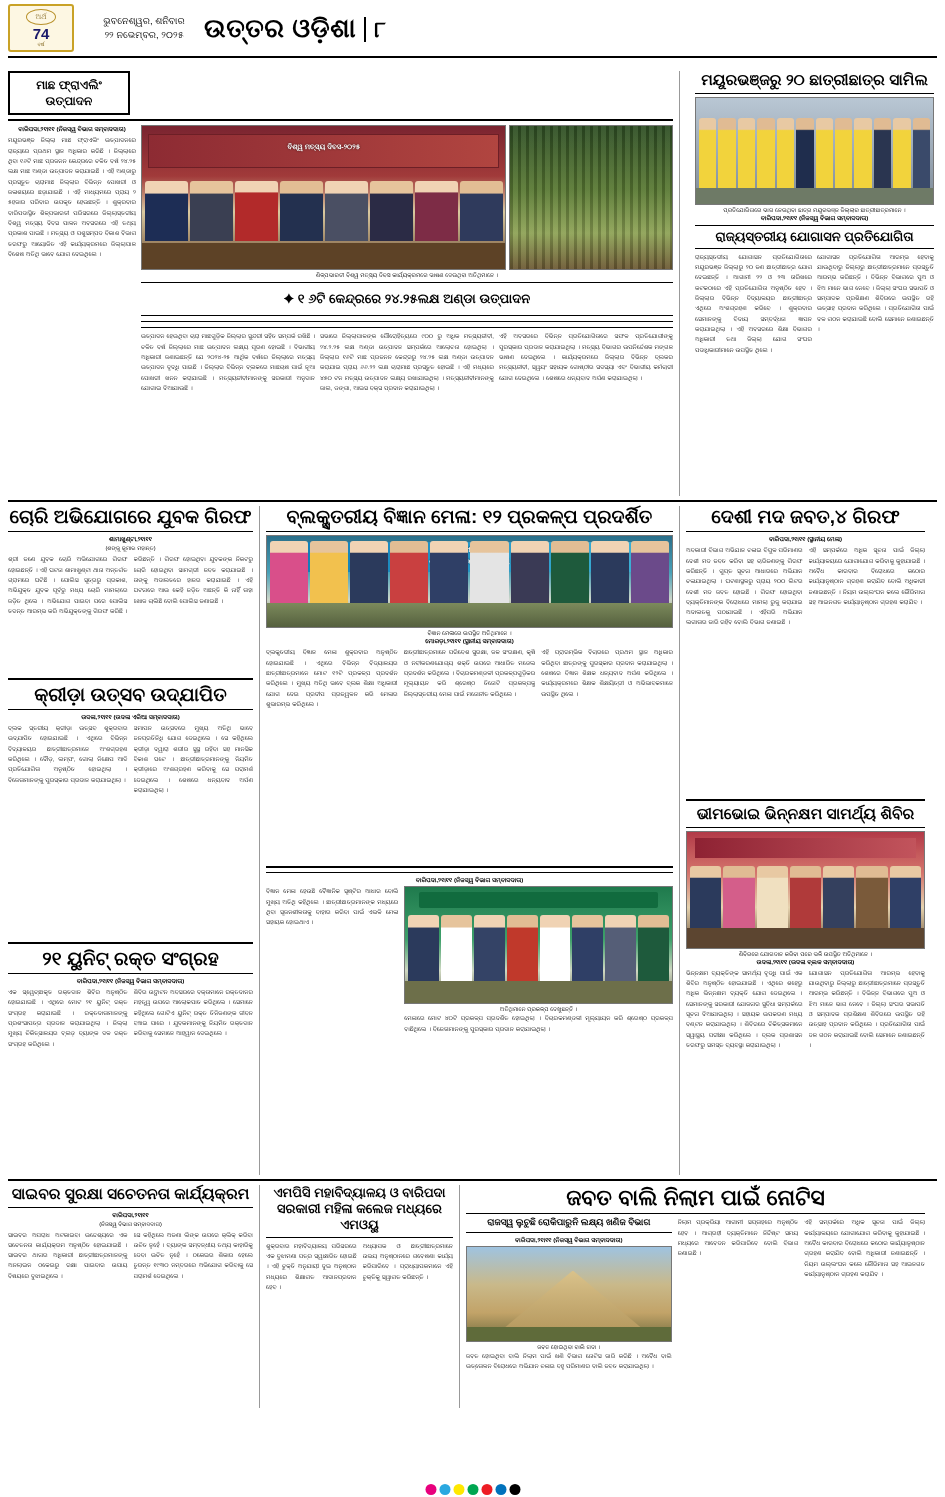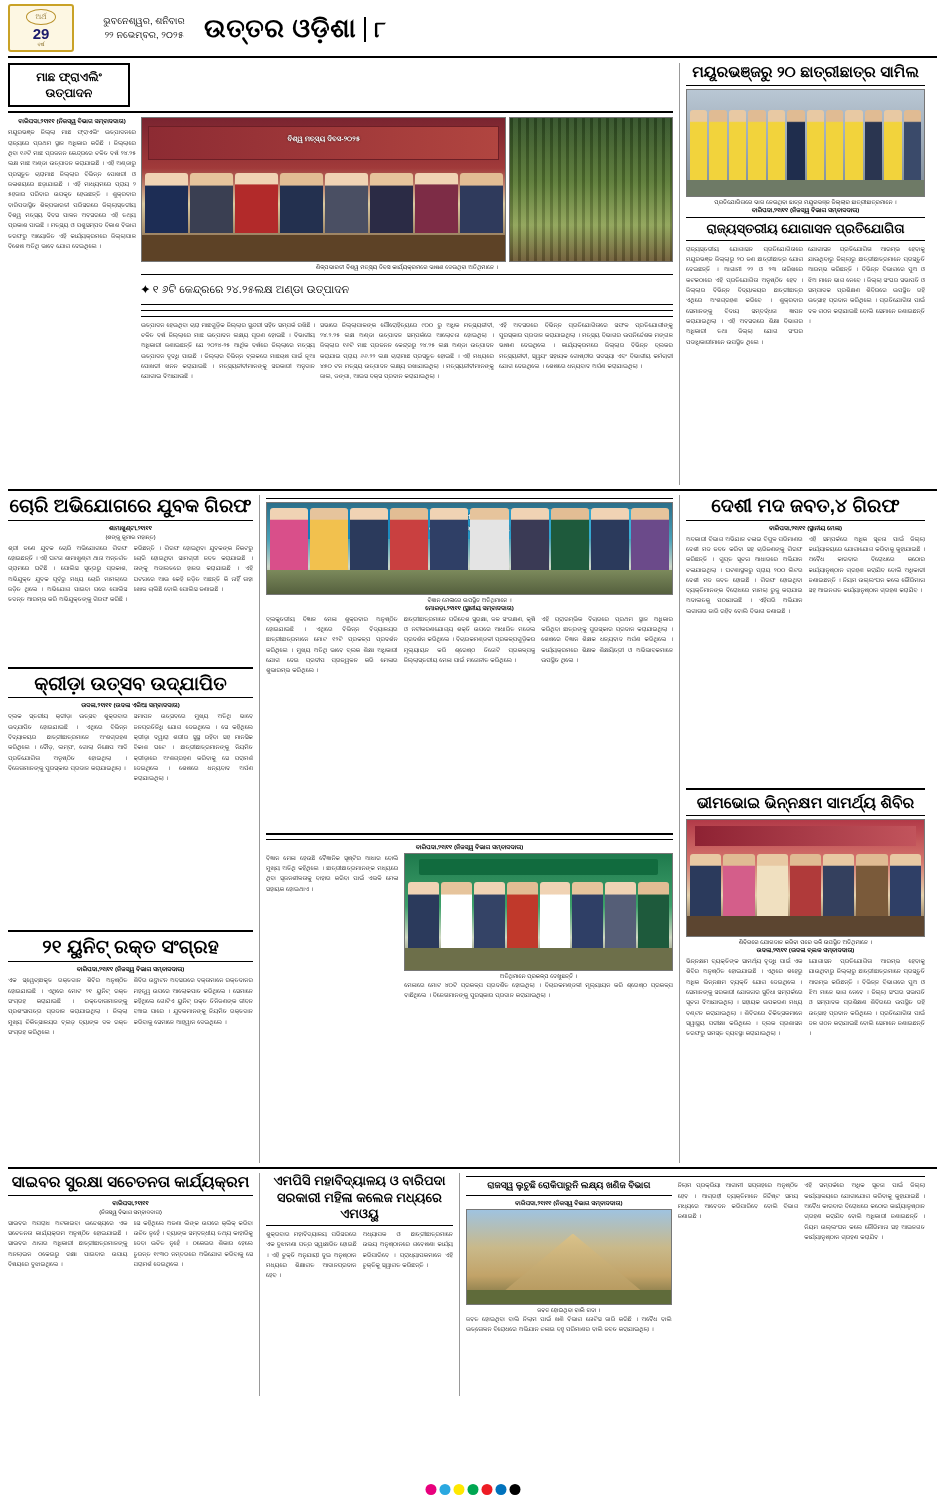--- a/index.html
+++ b/index.html
@@ -63,50 +63,50 @@
   
   .mainhead { font-size: 31px; font-weight: bold; text-align:right; letter-spacing:0; line-height:1.05; }
   .kicker {
     border: 2px solid #000; padding: 4px 6px; font-size: 12px; font-weight: bold;
     text-align:center; line-height:1.35; width:122px;
   }
   .sechead { font-size: 19px; font-weight:bold; text-align:center; line-height:1.15; }
   .sechead-sm { font-size: 15.5px; font-weight:bold; text-align:center; line-height:1.2; }
   .boxhead { font-size: 13px; font-weight:bold; text-align:center; line-height:1.25; }
 
-  .bullets { font-size: 11px; font-weight:normal; line-height:1.85; }
+  .bullets { font-size: 13px; font-weight:bold; line-height:1.85;text-align:center; }
   .bullets div { padding: 1px 0; }
 
   
   .cols { display:flex; }
 
   .footer-colors { position:absolute; bottom:2px; left:50%; transform:translateX(-50%); display:flex; gap:3px;}
   .footer-colors span { width:11px; height:11px; border-radius:50%; display:block; }
 </style>
 </head>
 <body>
 
 <div class="page">
 
   <div class="masthead">
     <div class="logo">
       <div class="ring">ଅର୍ଥ</div>
-      <div class="big">29</div>
+      <div class="big">74</div>
       <div class="small">ବର୍ଷ</div>
     </div>
     <div class="dateblock">
       <div>ଭୁବନେଶ୍ୱର, ଶନିବାର</div>
       <div>୨୨ ନଭେମ୍ବର, ୨୦୨୫</div>
     </div>
     <div class="edition-right">
       <span>ଉତ୍ତର ଓଡ଼ିଶା</span><span class="pg">୮</span>
     </div>
   </div>
 
-  <div class="cols" style="margin-top:5px;">
+  <div class="cols" style="margin-top:13px;gap:9px;">
 
     <div style="width:672px; padding-right:6px; border-right:1px solid #999;">
       <div style="display:flex; align-items:flex-start; gap:8px;">
         <div class="kicker">ମାଛ ଫ୍ରାଏଲିଂ ଉତ୍ପାଦନ</div>
       </div>
       <div class="thickrule"></div>
 
       <div style="display:flex; gap:5px;">
 
         <div style="width:128px;">
@@ -213,20 +213,21 @@
       <div class="rule"></div>
       <div class="dateline">ବାରିପଦା,୨୧ା୧୧ (ନିଜସ୍ୱ ବିଭାଗ ସମ୍ବାଦଦାତା)</div>
       <div style="display:flex; gap:6px;">
         <div class="body-text" style="width:50%; height:188px;">ଏକ ସ୍ୱେଚ୍ଛାକୃତ ରକ୍ତଦାନ ଶିବିର ଅନୁଷ୍ଠିତ ହୋଇଯାଇଛି । ଏଥିରେ ମୋଟ ୨୧ ୟୁନିଟ୍ ରକ୍ତ ସଂଗ୍ରହ କରାଯାଇଛି । ରକ୍ତଦାତାମାନଙ୍କୁ ପ୍ରଶଂସାପତ୍ର ପ୍ରଦାନ କରାଯାଇଥିଲା । ଜିଲ୍ଲା ମୁଖ୍ୟ ଚିକିତ୍ସାଳୟର ବ୍ଲଡ଼ ବ୍ୟାଙ୍କ ଦଳ ରକ୍ତ ସଂଗ୍ରହ କରିଥିଲେ ।</div>
         <div class="body-text" style="width:50%; height:188px;">ଶିବିର ଉଦ୍ଘାଟନ ଅବସରରେ ବକ୍ତାମାନେ ରକ୍ତଦାନର ମହତ୍ତ୍ୱ ଉପରେ ଆଲୋକପାତ କରିଥିଲେ । ସେମାନେ କହିଥିଲେ ଗୋଟିଏ ୟୁନିଟ୍ ରକ୍ତ ତିନିଜଣଙ୍କ ଜୀବନ ବଞ୍ଚାଇ ପାରେ । ଯୁବକମାନଙ୍କୁ ନିୟମିତ ରକ୍ତଦାନ କରିବାକୁ ସେମାନେ ଆହ୍ୱାନ ଦେଇଥିଲେ ।</div>
       </div>
     </div>
 
     <div style="width:420px; padding:0 6px; border-right:1px solid #999;">
 
+      <div class="sechead">ବ୍ଲକ୍ସ୍ତରୀୟ ବିଜ୍ଞାନ ମେଳା: ୧୨ ପ୍ରକଳ୍ପ ପ୍ରଦର୍ଶିତ</div>
       <div class="rule"></div>
       <div class="photo ph-hall" style="height:93px;">
         <div style="position:absolute;top:6px;left:10px;right:10px;height:30px;background:linear-gradient(90deg,#0f7bb5,#3fb3d6);border-radius:2px;"></div>
         <div class="banner-txt" style="top:9px;font-size:8px;">୨୦୨୫-୨୬</div>
         <div class="banner-txt" style="top:22px;font-size:6.5px;">ଜାତୀୟ ବାଳ ବୈଜ୍ଞାନିକ ସମ୍ମିଳନୀ</div>
         <div class="crowd" style="bottom:24px;height:62px;">
           <span style="background:linear-gradient(#f0d3b4 18%,#d94f8a 20%)"></span>
           <span style="background:linear-gradient(#e6c49c 18%,#f2c14e 20%)"></span>
           <span style="background:linear-gradient(#f0d3b4 18%,#2b3a5c 20%)"></span>
           <span style="background:linear-gradient(#e2bd94 18%,#c94040 20%)"></span>
@@ -328,20 +329,21 @@
     <div style="width:200px; padding:0 6px; border-right:1px solid #999;">
       <div class="boxhead">ଏମପିସି ମହାବିଦ୍ୟାଳୟ ଓ ବାରିପଦା ସରକାରୀ ମହିଳା କଲେଜ ମଧ୍ୟରେ ଏମଓୟୁ</div>
       <div class="rule"></div>
       <div style="display:flex; gap:6px;">
         <div class="body-text" style="width:50%; height:160px;">ଶୁକ୍ରବାର ମହାବିଦ୍ୟାଳୟ ପରିସରରେ ଏକ ବୁଝାମଣା ପତ୍ର ସ୍ୱାକ୍ଷରିତ ହୋଇଛି । ଏହି ଚୁକ୍ତି ଅନୁଯାୟୀ ଦୁଇ ଅନୁଷ୍ଠାନ ମଧ୍ୟରେ ଶିକ୍ଷାଗତ ଆଦାନପ୍ରଦାନ ହେବ ।</div>
         <div class="body-text" style="width:50%; height:160px;">ଅଧ୍ୟାପକ ଓ ଛାତ୍ରୀଛାତ୍ରମାନେ ଉଭୟ ଅନୁଷ୍ଠାନରେ ଗବେଷଣା କାର୍ଯ୍ୟ କରିପାରିବେ । ପ୍ରାଧ୍ୟାପକମାନେ ଏହି ଚୁକ୍ତିକୁ ସ୍ୱାଗତ କରିଛନ୍ତି ।</div>
       </div>
     </div>
 
     <div style="width:465px; padding-left:6px;">
+      <div class="sechead" style="font-size:22px;">ଜବତ ବାଲି ନିଲାମ ପାଇଁ ନୋଟିସ</div>
       <div class="rule"></div>
       <div style="display:flex; gap:6px;">
         <div style="width:46%;">
           <div class="boxhead" style="font-size:9px;">ରାଜସ୍ୱ ଲୁଚୁଛି ରୋକିପାରୁନି ଲକ୍ଷ୍ୟ ଖଣିଜ ବିଭାଗ</div>
           <div class="rule"></div>
           <div class="dateline">ବାରିପଦା,୨୧ା୧୧ (ନିଜସ୍ୱ ବିଭାଗ ସମ୍ବାଦଦାତା)</div>
           <div class="photo ph-sand" style="height:96px;">
             <div style="position:absolute;bottom:12px;left:18%;right:14%;height:58px;background:linear-gradient(180deg,#d9c28b,#b79a60);clip-path:polygon(50% 0,100% 100%,0 100%);"></div>
             <div style="position:absolute;bottom:0;left:0;right:0;height:14px;background:#5f6b3a;"></div>
           </div>

